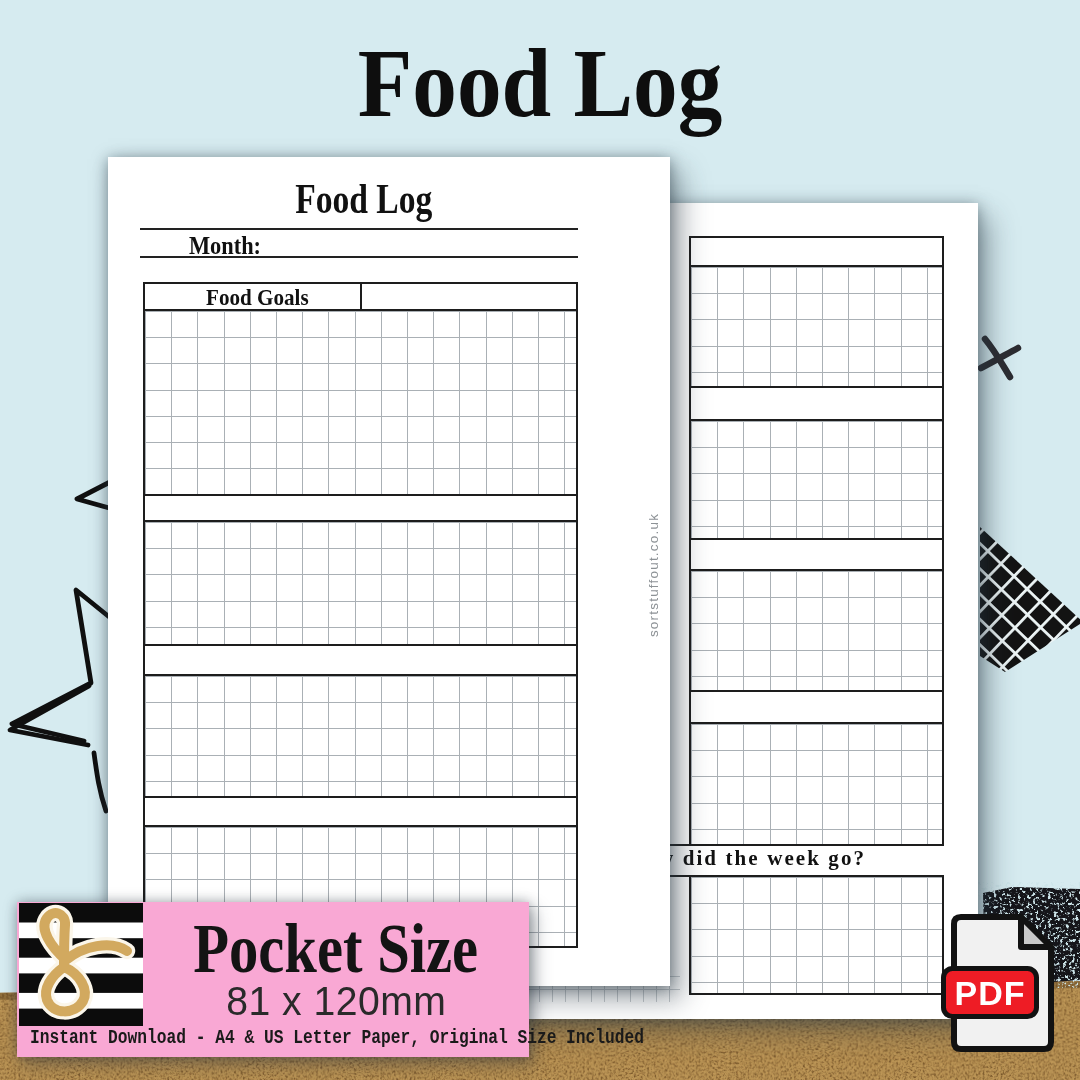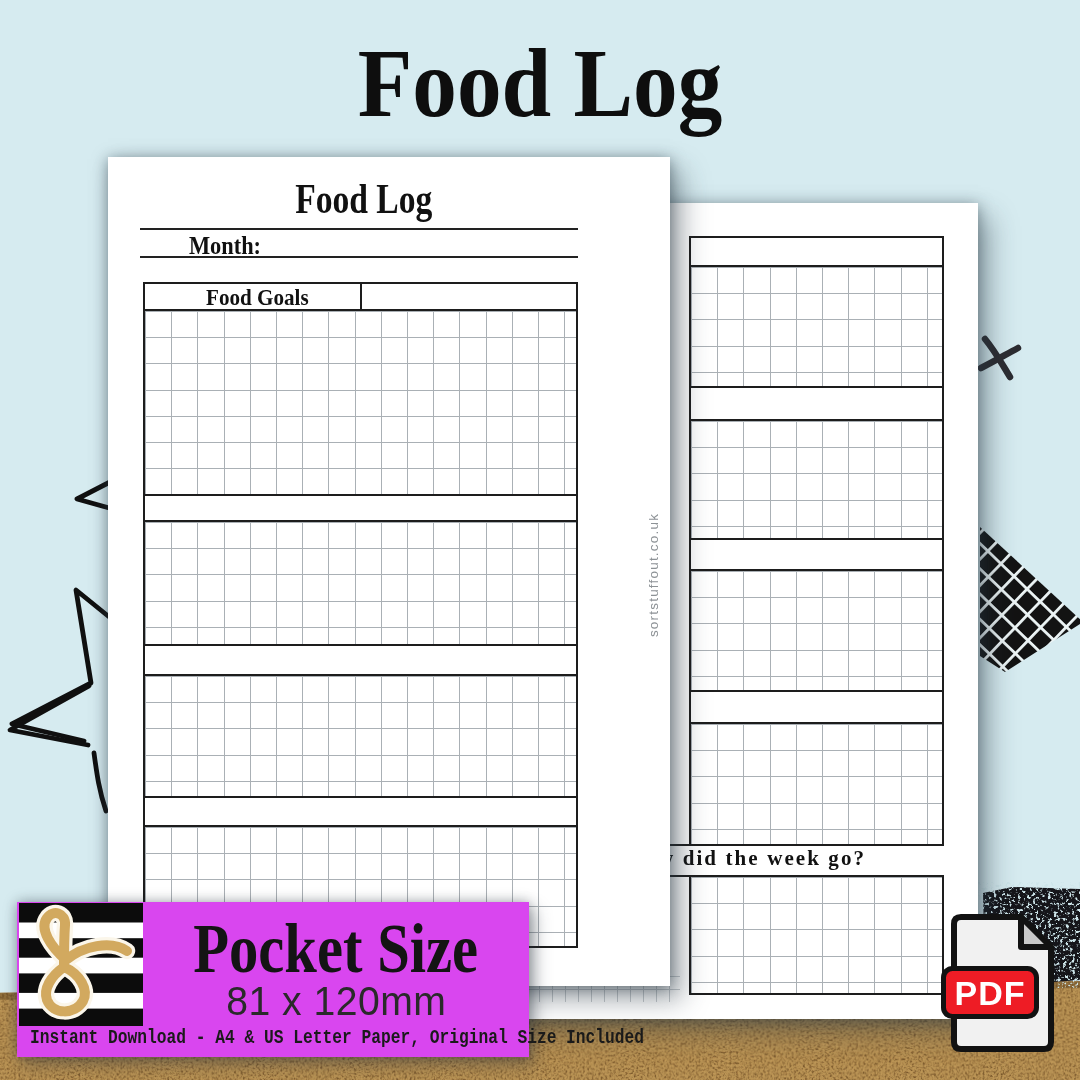--- a/index.html
+++ b/index.html
@@ -127,21 +127,21 @@
 
   <div class="abs bb" style="left:35px;top:639px;width:435px;height:31px;border:2px solid #1d1d1d;"></div>
 
   <div class="abs bb grid26" style="left:35px;top:670px;width:435px;height:121px;border-left:2px solid #1d1d1d;border-right:2px solid #1d1d1d;border-bottom:2px solid #1d1d1d;"></div>
 
   <div class="abs" style="left:545px;top:418px;width:0;height:0;">
         <span style="position:absolute;transform:translate(-50%,-50%) rotate(-90deg);white-space:nowrap;font-family:'Liberation Sans',sans-serif;font-size:13.5px;letter-spacing:1.2px;color:#8d9296;">sortstuffout.co.uk</span>
       </div>
 </div>
 
-<div class="abs" id="label" style="left:17px;top:902px;width:512px;height:155px;background:#d946ef;z-index:7;box-shadow:0 0 12px rgba(40,50,60,.4),6px 8px 16px rgba(40,50,60,.35);">
+<div class="abs" id="label" style="left:17px;top:902px;width:512px;height:155px;background:#f9a8d4;z-index:7;box-shadow:0 0 12px rgba(40,50,60,.4),6px 8px 16px rgba(40,50,60,.35);">
 
   <svg class="abs" style="left:2px;top:1px" width="124" height="123">
     <rect x="0" y="0" width="124" height="123" fill="#fff"></rect>
     <rect x="0" y="0" width="124" height="19.5" fill="#0c0c0c"></rect>
     <rect x="0" y="35.2" width="124" height="19.5" fill="#0c0c0c"></rect>
     <rect x="0" y="70.4" width="124" height="19.5" fill="#0c0c0c"></rect>
     <rect x="0" y="105.6" width="124" height="17.4" fill="#0c0c0c"></rect>
 
     <g fill="none" stroke-linecap="round" stroke-linejoin="round">
       <path id="gs" d="M108,48 C 92,37 64,43 47,57 C 32,44 20,26 28,15 C 34,6 47,10 46,22 C 45,36 45,50 45,64 C 32,73 24,86 28,97 C 34,112 56,112 64,98 C 70,87 61,71 45,64" stroke="#fbf6ea" stroke-width="16.5"></path>

